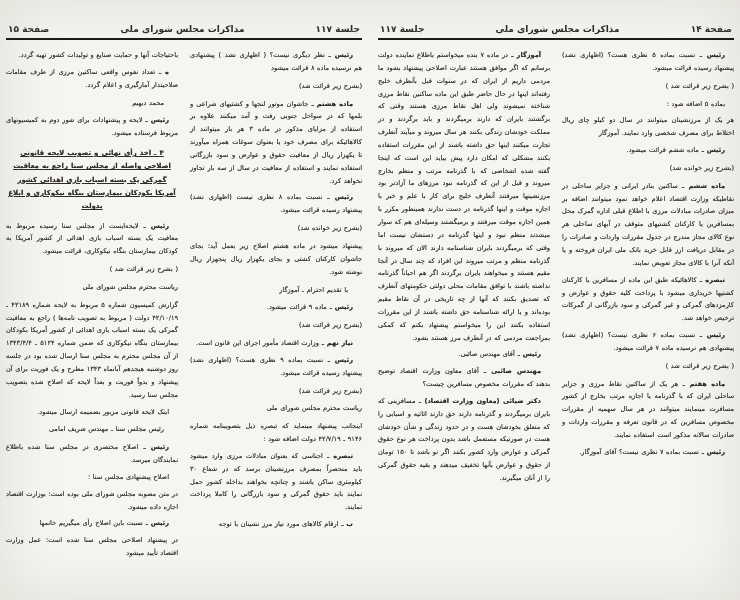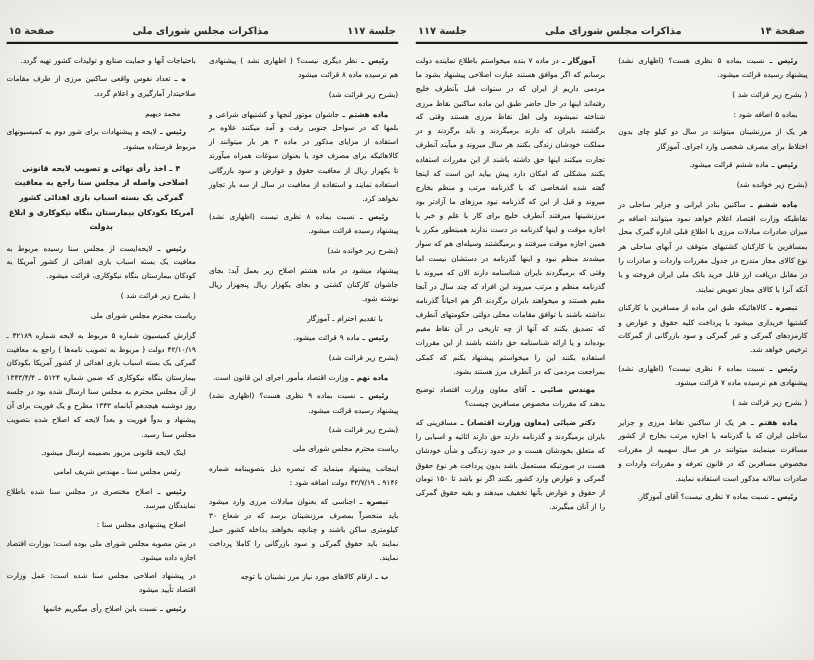--- a/index.html
+++ b/index.html
@@ -26,52 +26,53 @@
     font-size:6.6px;line-height:1.95;text-align:justify;
     margin:0 0 4px 0;text-indent:9px;
     text-shadow:0 0 0.35px rgba(46,44,41,0.55);
     word-spacing:0.5px;
   }
   .para b{font-weight:bold;}
   .para.cont{text-indent:0;}
   .para.center{text-indent:0;margin:5px 0;}
   .para.heading{
     font-weight:bold;text-align:center;text-indent:0;
-    font-size:7px;line-height:1.9;margin:7px 0 6px 0;
+    font-size:7px;line-height:1.9;margin:7px 0 6px 0;text-decoration:underline;
   }
   .para.sig{text-align:right;text-indent:14px;margin:5px 0;}
 </style>
 </head>
 <body>
 
 <div class="scan" style="background: rgb(246, 245, 240); color: rgb(46, 44, 41);">
 
   <div class="page page-right">
     <div class="page-header">
       <span class="h-side">صفحة ۱۴</span>
       <span class="h-center">مذاکرات مجلس شورای ملی</span>
       <span class="h-side">جلسة ۱۱۷</span>
     </div>
     <div class="cols">
       <div class="col">
           <p class="para"><b>رئیس ـ </b>نسبت بماده ۵ نظری هست؟ (اظهاری نشد) پیشنهاد رسیده قرائت میشود.</p>
           <p class="para center">( بشرح زیر قرائت شد )</p>
           <p class="para">بماده ۵ اضافه شود :</p>
-          <p class="para cont">هر یک از مرزنشینان میتوانند در سال دو کیلو چای بدون اختلاط برای مصرف شخصی وارد اجرای. آموزگار</p>
+          <p class="para cont">هر یک از مرزنشینان میتوانند در سال دو کیلو چای ریال اختلاط برای مصرف شخصی وارد نمایند. آموزگار</p>
           <p class="para"><b>رئیس ـ </b>ماده ششم قرائت میشود.</p>
           <p class="para center">(بشرح زیر خوانده شد)</p>
           <p class="para"><b>ماده ششم ـ </b>ساکنین بنادر ایرانی و جزایر ساحلی در نقاطیکه وزارت اقتصاد اعلام خواهد نمود میتوانند اضافه بر میزان صادرات مبادلات مرزی با اطلاع قبلی اداره گمرک محل بمسافرین یا کارکنان کشتیهای متوقف در آبهای ساحلی هر نوع کالای مجاز مندرج در جدول مقررات واردات و صادرات را در مقابل دریافت ارز قابل خرید بانک ملی ایران فروخته و یا آنکه آنرا با کالای مجاز تعویض نمایند.</p>
           <p class="para"><b>تبصره ـ </b>کالاهائیکه طبق این ماده از مسافرین یا کارکنان کشتیها خریداری میشود با پرداخت کلیه حقوق و عوارض و کارمزدهای گمرکی و غیر گمرکی و سود بازرگانی از گمرکات ترخیص خواهد شد.</p>
           <p class="para"><b>رئیس ـ </b>نسبت بماده ۶ نظری نیست؟ (اظهاری نشد) پیشنهادی هم نرسیده ماده ۷ قرائت میشود.</p>
           <p class="para center">( بشرح زیر قرائت شد )</p>
           <p class="para"><b>ماده هفتم ـ </b>هر یک از ساکنین نقاط مرزی و جزایر ساحلی ایران که با گذرنامه یا اجازه مرتب بخارج از کشور مسافرت مینمایند میتوانند در هر سال سهمیه از مقررات مخصوص مسافرین که در قانون تعرفه و مقررات واردات و صادرات سالانه مذکور است استفاده نمایند.</p>
           <p class="para"><b>رئیس ـ </b>نسبت بماده ۷ نظری نیست؟ آقای آموزگار.</p>
         </div>
       <div class="col">
           <p class="para"><b>آموزگار ـ </b>در ماده ۷ بنده میخواستم باطلاع نماینده دولت برسانم که اگر موافق هستند عبارت اصلاحی پیشنهاد بشود ما مردمی داریم از ایران که در سنوات قبل بآنطرف خلیج رفته‌اند اینها در حال حاضر طبق این ماده ساکنین نقاط مرزی شناخته نمیشوند ولی اهل نقاط مرزی هستند وقتی که برگشتند بایران که دارند برمیگردند و باید برگردند و در مملکت خودشان زندگی بکنند هر سال میروند و میآیند آنطرف تجارت میکنند اینها حق داشته باشند از این مقررات استفاده بکنند مشکلی که امکان دارد پیش بیاید این است که اینجا گفته شده اشخاصی که با گذرنامه مرتب و منظم بخارج میروند و قبل از این که گذرنامه نبود مرزهای ما آزادتر بود مرزنشینها میرفتند آنطرف خلیج برای کار با علم و خبر با اجازه موقت و اینها گذرنامه در دست ندارند همینطور مکرر با همین اجازه موقت میرفتند و برمیگشتند وسیله‌ای هم که سوار میشدند منظم نبود و اینها گذرنامه در دستشان نیست اما وقتی که برمیگردند بایران شناسنامه دارند الان که میروند با گذرنامه منظم و مرتب میروند این افراد که چند سال در آنجا مقیم هستند و میخواهند بایران برگردند اگر هم احیاناً گذرنامه نداشته باشند با توافق مقامات محلی دولتی حکومتهای آنطرف که تصدیق بکنند که آنها از چه تاریخی در آن نقاط مقیم بوده‌اند و یا ارائه شناسنامه حق داشته باشند از این مقررات استفاده بکنند این را میخواستم پیشنهاد بکنم که کمکی بمراجعت مردمی که در آنطرف مرز هستند بشود.</p>
+          <p class="para"><b>رئیس ـ </b>آقای مهندس صائبی.</p>
           <p class="para"><b>مهندس صائبی ـ </b>آقای معاون وزارت اقتصاد توضیح بدهند که مقررات مخصوص مسافرین چیست؟</p>
           <p class="para"><b>دکتر ضیائی (معاون وزارت اقتصاد) ـ </b>مسافرینی که بایران برمیگردند و گذرنامه دارند حق دارند اثاثیه و اسبابی را که متعلق بخودشان هست و در حدود زندگی و شأن خودشان هست در صورتیکه مستعمل باشد بدون پرداخت هر نوع حقوق گمرکی و عوارض وارد کشور بکنند اگر نو باشد تا ۱۵۰ تومان از حقوق و عوارض بآنها تخفیف میدهند و بقیه حقوق گمرکی را از آنان میگیرند.</p>
         </div>
     </div>
   </div>
 
   <div class="page page-left">
     <div class="page-header">
       <span class="h-side">جلسة ۱۱۷</span>
       <span class="h-center">مذاکرات مجلس شورای ملی</span>
@@ -81,21 +82,21 @@
       <div class="col">
           <p class="para"><b>رئیس ـ </b>نظر دیگری نیست؟ ( اظهاری نشد ) پیشنهادی هم نرسیده ماده ۸ قرائت میشود</p>
           <p class="para center">(بشرح زیر قرائت شد)</p>
           <p class="para"><b>ماده هشتم ـ </b>جاشوان موتور لنجها و کشتیهای شراعی و بلمها که در سواحل جنوبی رفت و آمد میکنند علاوه بر استفاده از مزایای مذکور در ماده ۳ هر بار میتوانند از کالاهائیکه برای مصرف خود یا بعنوان سوغات همراه میآورند تا یکهزار ریال از معافیت حقوق و عوارض و سود بازرگانی استفاده نمایند و استفاده از معافیت در سال از سه بار تجاوز نخواهد کرد.</p>
           <p class="para"><b>رئیس ـ </b>نسبت بماده ۸ نظری نیست (اظهاری نشد) پیشنهاد رسیده قرائت میشود.</p>
           <p class="para center">(بشرح زیر خوانده شد)</p>
           <p class="para cont">پیشنهاد میشود در ماده هشتم اصلاح زیر بعمل آید: بجای جاشوان کارکنان کشتی و بجای یکهزار ریال پنجهزار ریال نوشته شود.</p>
           <p class="para sig">با تقدیم احترام ـ آموزگار</p>
           <p class="para"><b>رئیس ـ </b>ماده ۹ قرائت میشود.</p>
           <p class="para center">(بشرح زیر قرائت شد)</p>
-          <p class="para"><b>ماده نهم ـ </b>وزارت اقتصاد مأمور اجرای این قانون است.</p>
+          <p class="para"><b>نیاز نهم ـ </b>وزارت اقتصاد مأمور اجرای این قانون است.</p>
           <p class="para"><b>رئیس ـ </b>نسبت بماده ۹ نظری هست؟ (اظهاری نشد) پیشنهاد رسیده قرائت میشود.</p>
           <p class="para center">(بشرح زیر قرائت شد)</p>
           <p class="para center">ریاست محترم مجلس شورای ملی</p>
           <p class="para cont">اینجانب پیشنهاد مینماید که تبصره ذیل بتصویبنامه شماره ۹۱۴۶ ـ ۴۲/۷/۱۹ دولت اضافه شود :</p>
           <p class="para"><b>تبصره ـ </b>اجناسی که بعنوان مبادلات مرزی وارد میشود باید منحصراً بمصرف مرزنشینان برسد که در شعاع ۳۰ کیلومتری ساکن باشند و چنانچه بخواهند بداخله کشور حمل نمایند باید حقوق گمرکی و سود بازرگانی را کاملا پرداخت نمایند.</p>
           <p class="para"><b>ب ـ </b>ارقام کالاهای مورد نیاز مرز نشینان با توجه</p>
         </div>
       <div class="col">
           <p class="para cont">باحتیاجات آنها و حمایت صنایع و تولیدات کشور تهیه گردد.</p>
           <p class="para"><b>ه ـ </b>تعداد نفوس واقعی ساکنین مرزی از طرف مقامات صلاحیتدار آمارگیری و اعلام گردد.</p>
@@ -104,19 +105,19 @@
           <p class="para heading">۴ ـ اخذ رأی نهائی و تصویب لایحه قانونی اصلاحی واصله از مجلس سنا راجع به معافیت گمرکی یک بسته اسباب بازی اهدائی کشور آمریکا بکودکان بیمارستان بنگاه نیکوکاری و ابلاغ بدولت</p>
           <p class="para"><b>رئیس ـ </b>لایحه‌ایست از مجلس سنا رسیده مربوط به معافیت یک بسته اسباب بازی اهدائی از کشور آمریکا به کودکان بیمارستان بنگاه نیکوکاری، قرائت میشود.</p>
           <p class="para center">( بشرح زیر قرائت شد )</p>
           <p class="para center">ریاست محترم مجلس شورای ملی</p>
           <p class="para cont">گزارش کمیسیون شماره ۵ مربوط به لایحه شماره ۴۲۱۸۹ ـ ۴۲/۱۰/۱۹ دولت ( مربوط به تصویب نامه‌ها ) راجع به معافیت گمرکی یک بسته اسباب بازی اهدائی از کشور آمریکا بکودکان بیمارستان بنگاه نیکوکاری که ضمن شماره ۵۱۲۴ ـ ۱۳۴۳/۴/۴ از آن مجلس محترم به مجلس سنا ارسال شده بود در جلسه روز دوشنبه هیجدهم آبانماه ۱۳۴۳ مطرح و یک فوریت برای آن پیشنهاد و بدواً فوریت و بعداً لایحه که اصلاح شده بتصویب مجلس سنا رسید.</p>
           <p class="para">اینک لایحه قانونی مزبور بضمیمه ارسال میشود.</p>
           <p class="para sig">رئیس مجلس سنا ـ مهندس شریف امامی</p>
           <p class="para"><b>رئیس ـ </b>اصلاح مختصری در مجلس سنا شده باطلاع نمایندگان میرسد.</p>
           <p class="para">اصلاح پیشنهادی مجلس سنا :</p>
           <p class="para cont">در متن مصوبه مجلس شورای ملی بوده است: بوزارت اقتصاد اجازه داده میشود.</p>
+          <p class="para"><b>رئیس ـ </b>نسبت باین اصلاح رأی میگیریم خانمها</p>
           <p class="para cont">در پیشنهاد اصلاحی مجلس سنا شده است: عمل وزارت اقتصاد تأیید میشود</p>
-          <p class="para"><b>رئیس ـ </b>نسبت باین اصلاح رأی میگیریم خانمها</p>
         </div>
     </div>
   </div>
 
 </div>
 
 </body></html>

